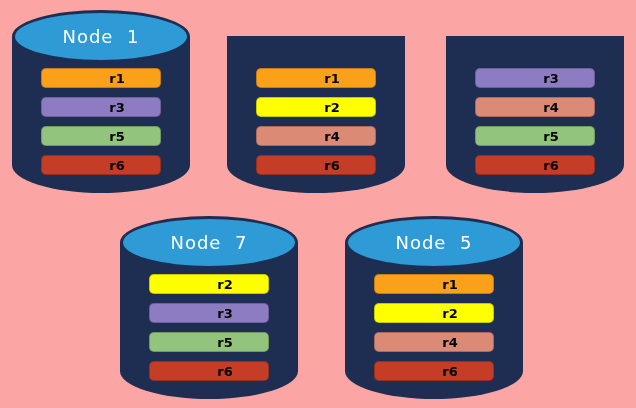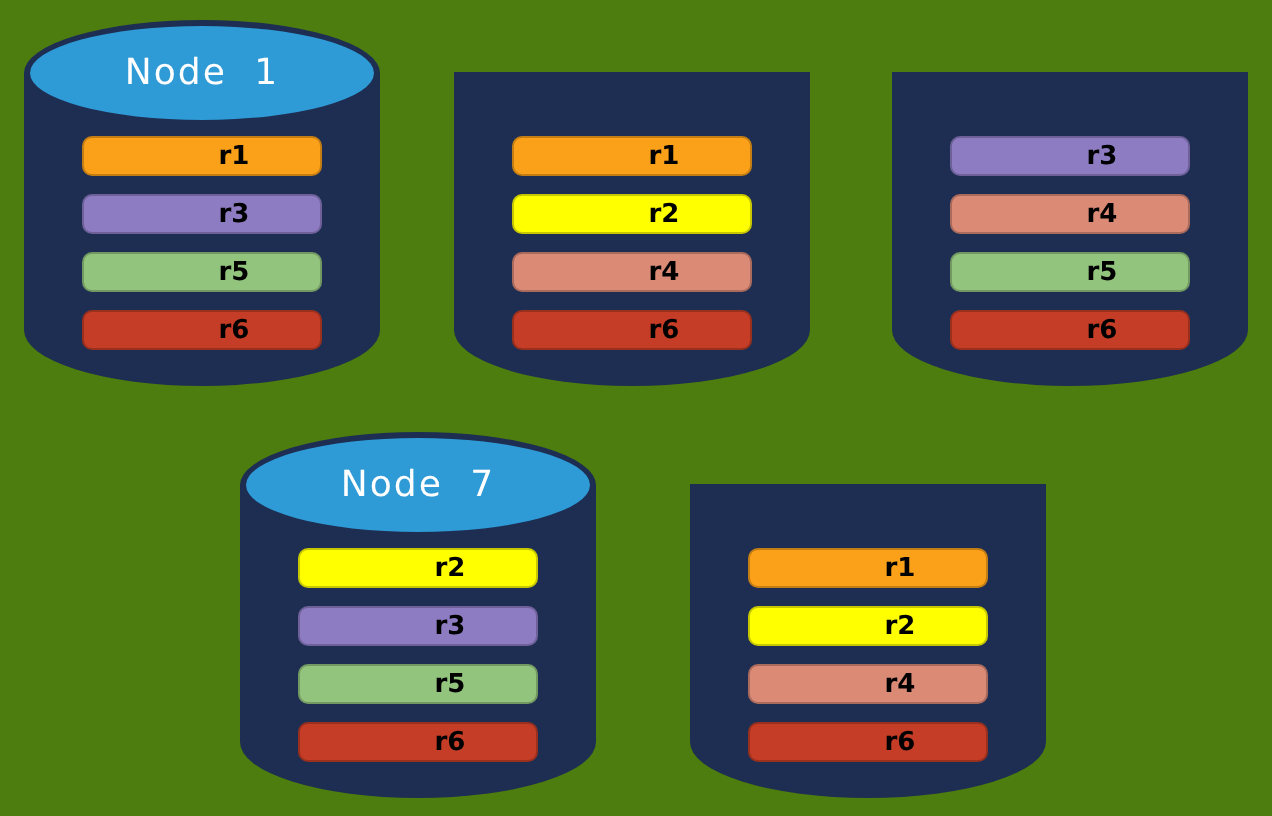--- a/index.html
+++ b/index.html
@@ -5,21 +5,21 @@
   html, body {
     margin: 0;
     padding: 0;
     background: #ffffff;
     font-family: "DejaVu Sans", "Liberation Sans", sans-serif;
   }
   .canvas {
     position: relative;
     width: 636px;
     height: 408px;
-    background: #4d7c0f;
+    background: #fca5a5;
     overflow: hidden;
   }
   .node {
     position: absolute;
     width: 178px;
     height: 183px;
   }
   
   .node:nth-child(1) { left: 12px;  top: 10px; }
   .node:nth-child(2) { left: 227px; top: 10px; }
@@ -118,20 +118,23 @@
     </div>
     <div class="bars">
         <div class="bar" style="background-color: rgb(255, 255, 0);">r2</div>
         <div class="bar" style="background-color: rgb(142, 124, 195);">r3</div>
         <div class="bar" style="background-color: rgb(147, 196, 125);">r5</div>
         <div class="bar" style="background-color: rgb(197, 61, 38);">r6</div>
       </div>
   </div>
     <div class="node">
     <div class="cyl-body"></div>
+    <div class="cyl-top">
+      <span class="node-title">Node 5</span>
+    </div>
     <div class="bars">
         <div class="bar" style="background-color: rgb(251, 160, 25);">r1</div>
         <div class="bar" style="background-color: rgb(255, 255, 0);">r2</div>
         <div class="bar" style="background-color: rgb(219, 138, 118);">r4</div>
         <div class="bar" style="background-color: rgb(197, 61, 38);">r6</div>
       </div>
   </div>
   </div>
 
 </body></html>

